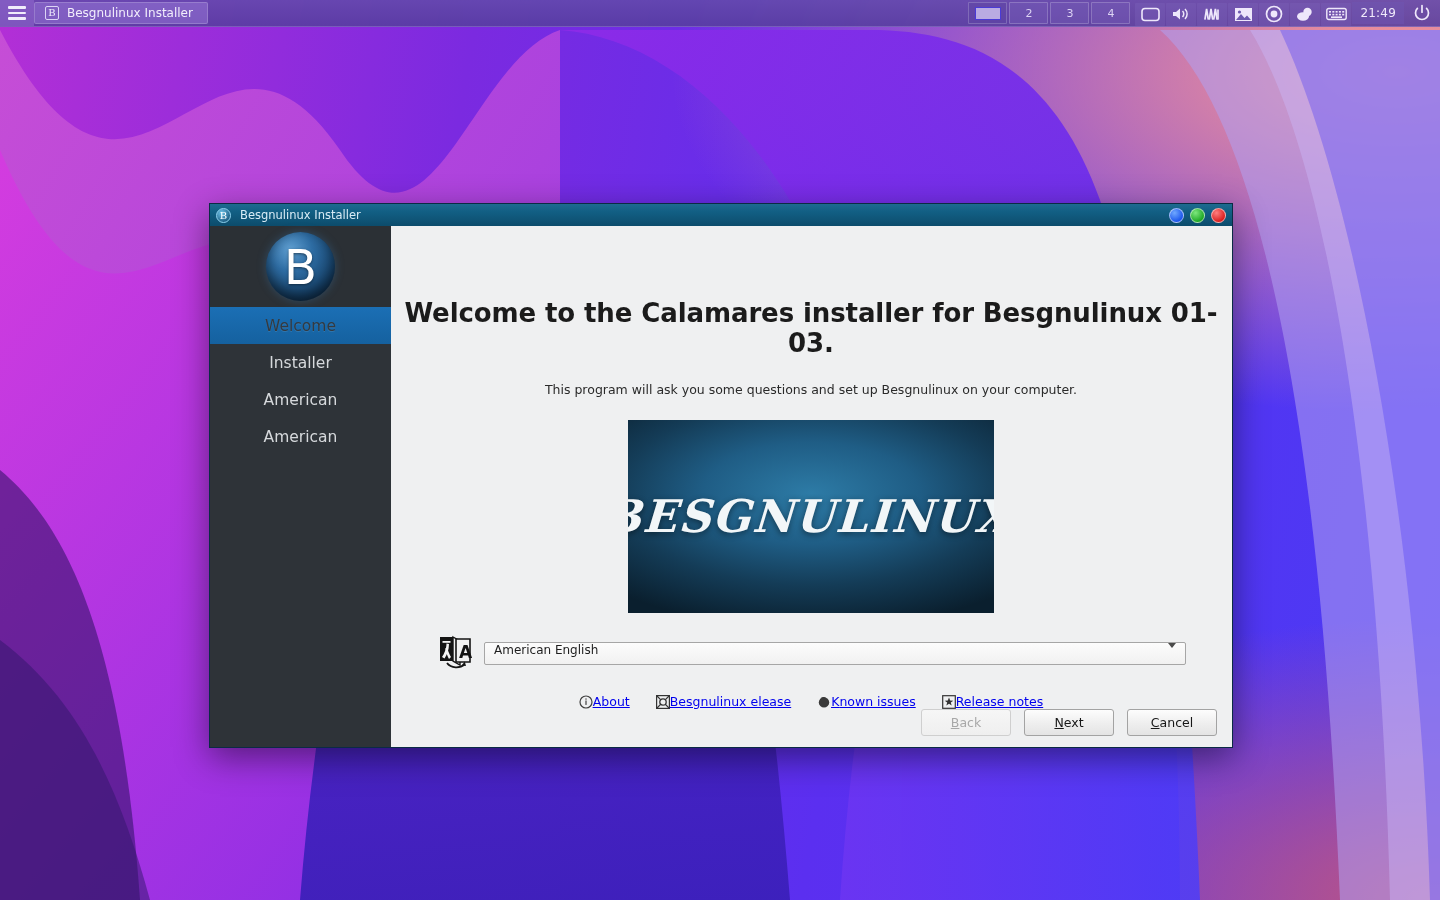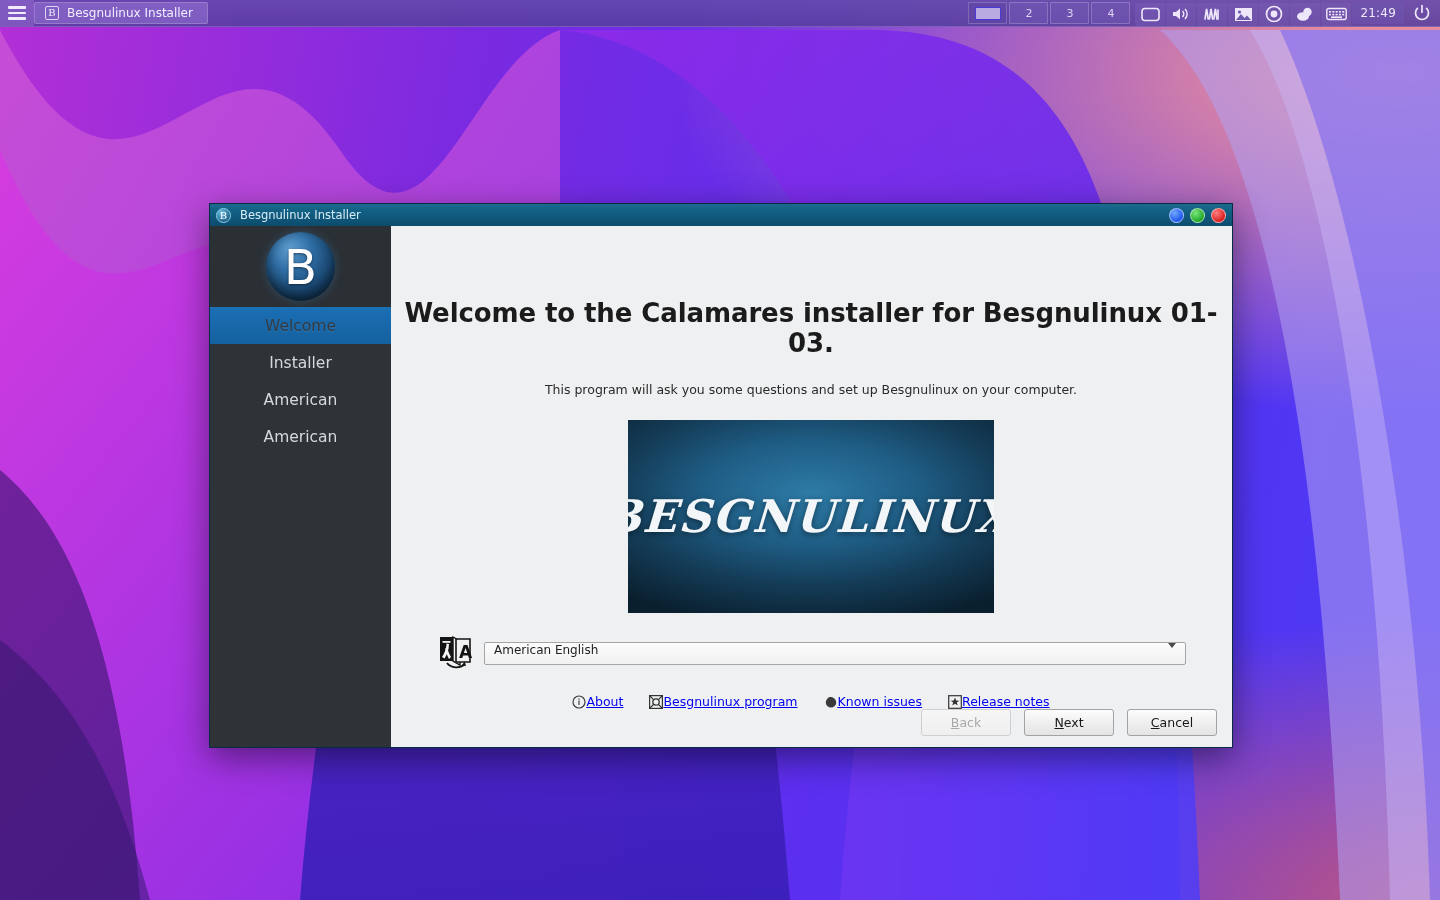--- a/index.html
+++ b/index.html
@@ -439,21 +439,21 @@
           </svg>
           <span class="lbl"><u>A</u>bout</span>
         </a>
 
         <a class="link" href="#">
           <svg width="14" height="14" viewBox="0 0 14 14">
             <rect x="0.6" y="0.6" width="12.8" height="12.8" fill="none" stroke="#333" stroke-width="1.2"></rect>
             <circle cx="7" cy="7" r="3.2" fill="none" stroke="#333" stroke-width="1.3"></circle>
             <path d="M1 1 L4.6 4.6 M13 1 L9.4 4.6 M1 13 L4.6 9.4 M13 13 L9.4 9.4" stroke="#333" stroke-width="1.2"></path>
           </svg>
-          <span class="lbl">Besgnulinux program</span>
+          <span class="lbl">Besgnulinux elease</span>
         </a>
 
         <a class="link" href="#">
           <svg width="14" height="14" viewBox="0 0 14 14">
             <circle cx="7" cy="7.4" r="5.2" fill="#3a3a3a"></circle>
             <path d="M3.4 3.2 A5.6 5.6 0 0 1 8.8 2.4 L7.6 4.2 Z" fill="#3a3a3a"></path>
           </svg>
           <span class="lbl"><u>K</u>nown issues</span>
         </a>
 

